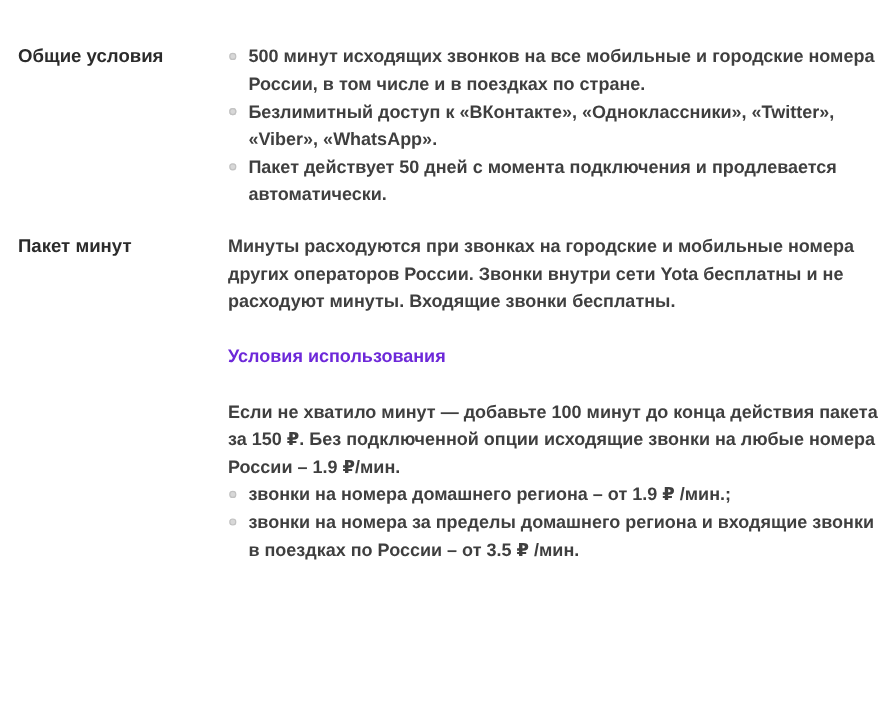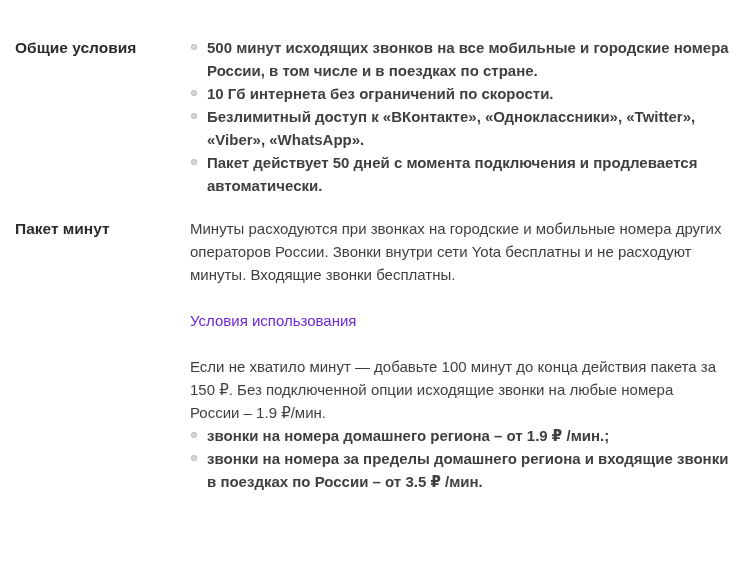--- a/index.html
+++ b/index.html
@@ -53,20 +53,21 @@
     left: 1px;
     top: 8px;
     width: 6px;
     height: 6px;
     border-radius: 50%;
     background: #d8d8d8;
     box-shadow: inset 0 0 0 1px #c2c2c2;
   }
   p {
     margin: 0;
+    font-weight: bold;
   }
   .gap-above {
     margin-top: 23px;
   }
   .subheading {
     color: #6d28d9;
   }
 </style>
 </head>
 <body>
@@ -76,21 +77,20 @@
   <section class="section">
     <h2 class="section-heading">Общие условия</h2>
     <div class="section-content">
       <ul class="bullet-list">
         <li>
           <span class="dot"></span>
           <span>500 минут исходящих звонков на все мобильные и городские номера России, в том числе и в поездках по стране.</span>
         </li>
         <li>
           <span class="dot"></span>
-          <span>10 Гб интернета без ограничений по скорости.</span>
         </li>
         <li>
           <span class="dot"></span>
           <span>Безлимитный доступ к «ВКонтакте», «Одноклассники», «Twitter», «Viber», «WhatsApp».</span>
         </li>
         <li>
           <span class="dot"></span>
           <span>Пакет действует 50 дней с момента подключения и продлевается автоматически.</span>
         </li>
       </ul>

